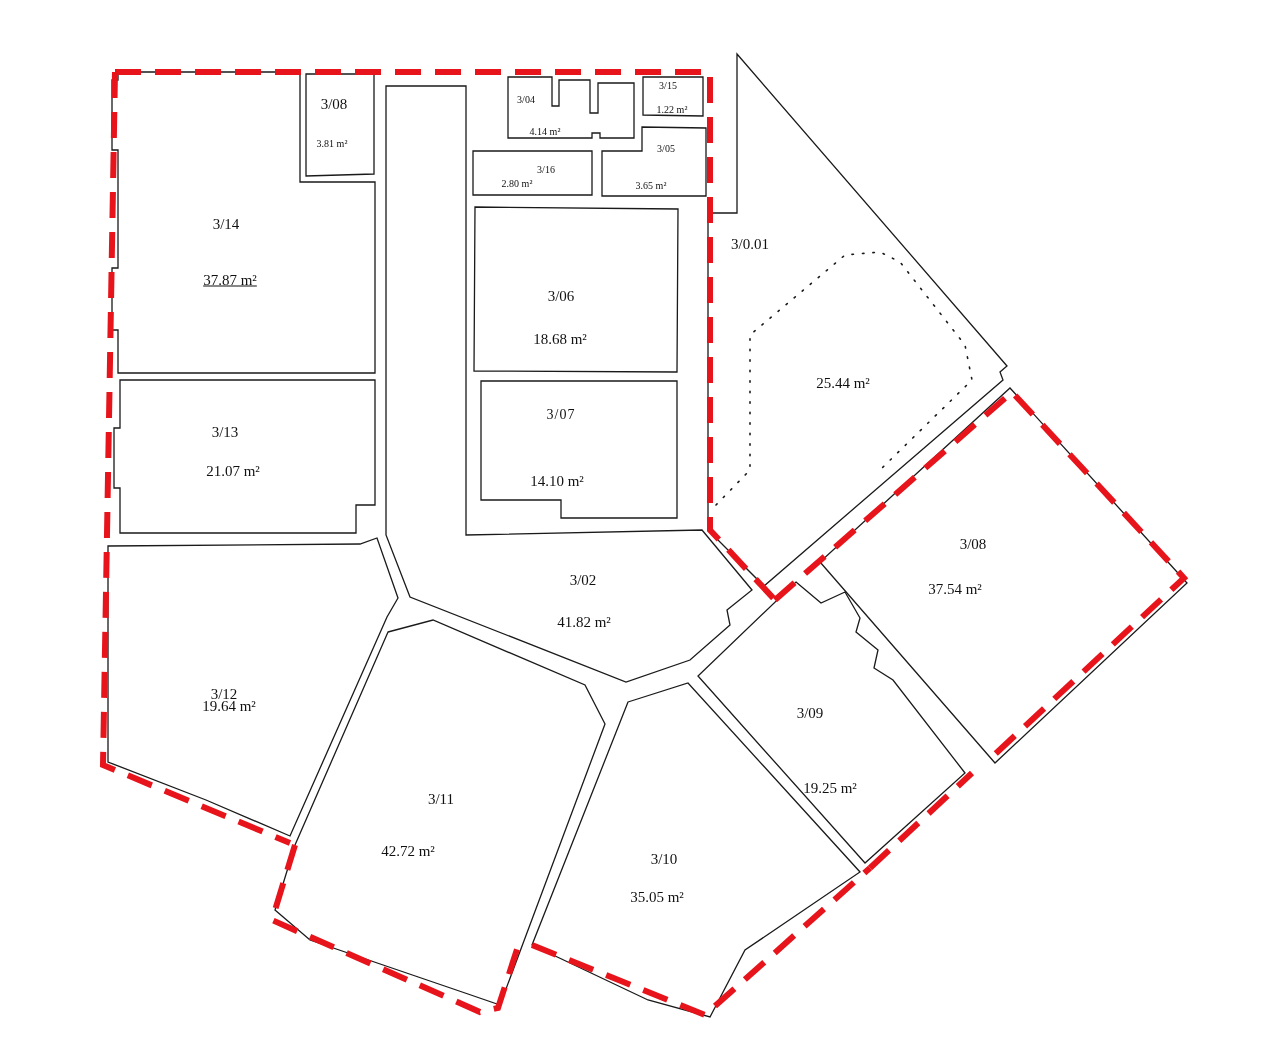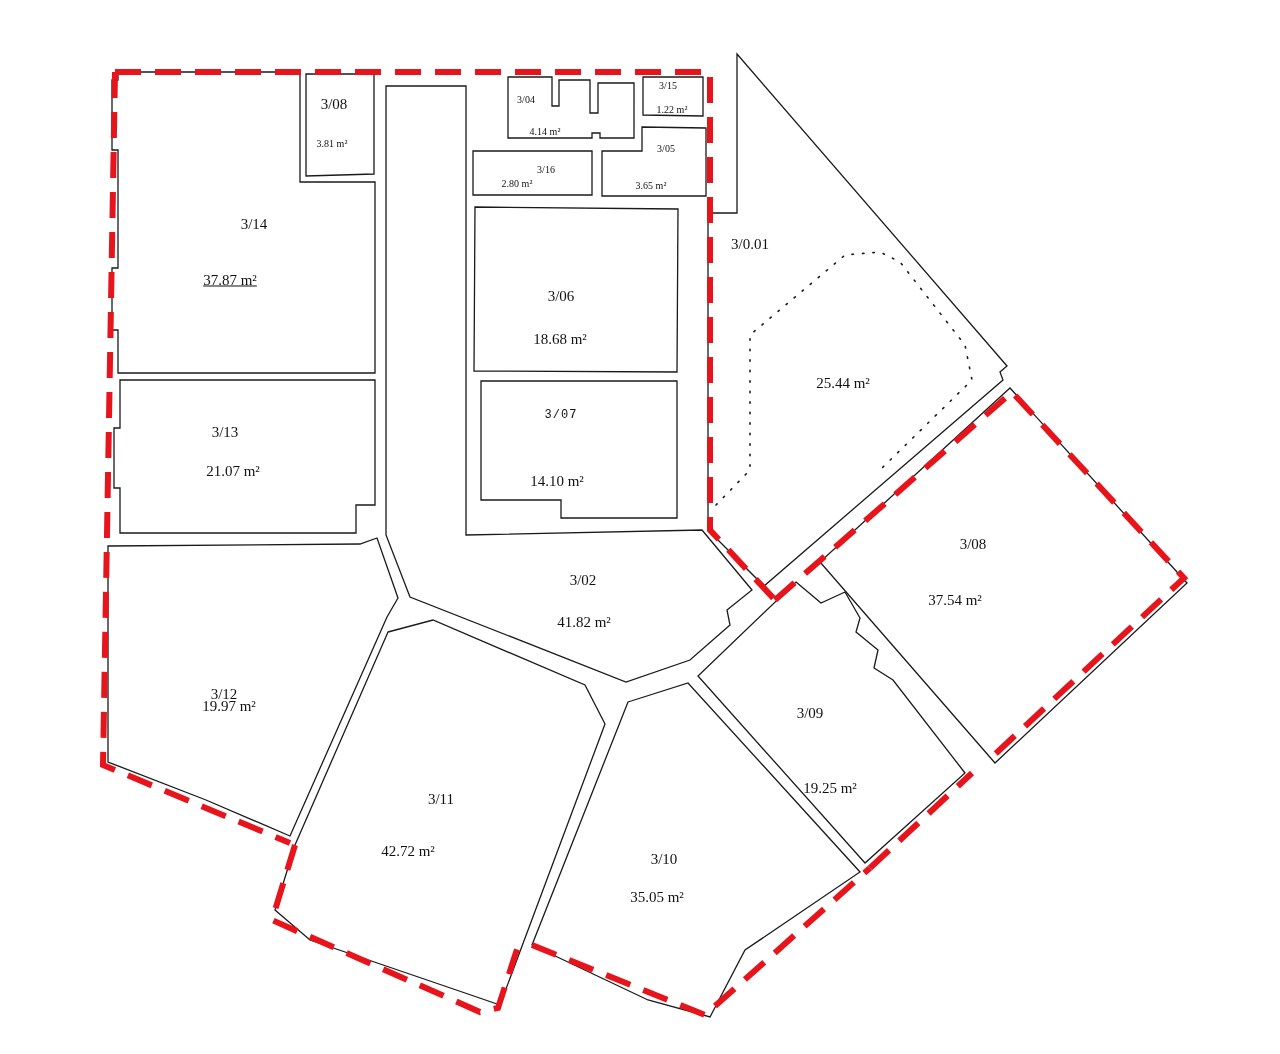--- a/index.html
+++ b/index.html
@@ -4,21 +4,21 @@
 <style>
   html, body { margin: 0; padding: 0; background: #ffffff; }
   body { width: 1280px; height: 1054px; overflow: hidden; position: relative; font-family: "Liberation Serif", "DejaVu Serif", serif; }
   #plan { position: absolute; left: 0; top: 0; width: 1280px; height: 1054px; }
   .wall { fill: none; stroke: #1a1a1a; stroke-width: 1.3; stroke-linejoin: miter; }
   .dotted { fill: none; stroke: #1a1a1a; stroke-width: 1.6; stroke-dasharray: 1.5 9; stroke-linecap: round; }
   .boundary { fill: none; stroke: #e8141b; stroke-width: 6; stroke-dasharray: 26 14; stroke-linejoin: miter; }
   .lbl { position: absolute; color: #111; white-space: nowrap; transform: translate(-50%, -50%); line-height: 1; }
   .lbl.big { font-size: 15px; }
   .lbl.sm  { font-size: 10px; }
-  .lbl.mono { font-family: Liberation Mono, monospace; letter-spacing: 1px; font-size: 12px; }
+  .lbl.mono { font-family: Liberation Serif, serif; letter-spacing: 1px; font-size: 14px; }
 </style>
 </head>
 <body>
 
 <svg id="plan" viewBox="0 0 1280 1054" xmlns="http://www.w3.org/2000/svg">
 
   <path class="wall" d="M118,72 L300,72 L300,182 L375,182 L375,373 L118,373 L118,330 L112,330 L112,268 L118,268 L118,150 L112,150 L112,80 L118,80 Z"></path>
 
   <path class="wall" d="M306,74 L374,74 L374,174 L306,176 Z"></path>
 
@@ -68,43 +68,43 @@
 
 <div class="lbl sm" style="left:668px; top:86px;">3/15</div>
 <div class="lbl sm" style="left:672px; top:110px;">1.22 m²</div>
 
 <div class="lbl sm" style="left:546px; top:170px;">3/16</div>
 <div class="lbl sm" style="left:517px; top:184px;">2.80 m²</div>
 
 <div class="lbl sm" style="left:666px; top:149px;">3/05</div>
 <div class="lbl sm" style="left:651px; top:186px;">3.65 m²</div>
 
-<div class="lbl big" style="left:226px; top:224px;margin-left:28px;">3/14</div>
+<div class="lbl big" style="left:226px; top:224px;">3/14</div>
 <div class="lbl big" style="left:230px; top:280px;text-decoration:underline;">37.87 m²</div>
 
 <div class="lbl big" style="left:561px; top:296px;text-align:center;">3/06</div>
 <div class="lbl big" style="left:560px; top:339px;">18.68 m²</div>
 
 <div class="lbl mono" style="left:561px; top:415px;">3/07</div>
 <div class="lbl big" style="left:557px; top:481px;">14.10 m²</div>
 
 <div class="lbl big" style="left:225px; top:432px;">3/13</div>
 <div class="lbl big" style="left:233px; top:471px;">21.07 m²</div>
 
 <div class="lbl big" style="left:750px; top:244px;">3/0.01</div>
 <div class="lbl big" style="left:843px; top:383px;">25.44 m²</div>
 
 <div class="lbl big" style="left:583px; top:580px;">3/02</div>
 <div class="lbl big" style="left:584px; top:622px;">41.82 m²</div>
 
 <div class="lbl big" style="left:973px; top:544px;">3/08</div>
-<div class="lbl big" style="left:955px; top:589px;margin-top:11px;">37.54 m²</div>
+<div class="lbl big" style="left:955px; top:589px;">37.54 m²</div>
 
 <div class="lbl big" style="left:224px; top:694px;">3/12</div>
-<div class="lbl big" style="left:229px; top:706px;">19.97 m²</div>
+<div class="lbl big" style="left:229px; top:706px;">19.64 m²</div>
 
 <div class="lbl big" style="left:810px; top:713px;">3/09</div>
 <div class="lbl big" style="left:830px; top:788px;">19.25 m²</div>
 
 <div class="lbl big" style="left:441px; top:799px;">3/11</div>
 <div class="lbl big" style="left:408px; top:851px;">42.72 m²</div>
 
 <div class="lbl big" style="left:664px; top:859px;">3/10</div>
 <div class="lbl big" style="left:657px; top:897px;">35.05 m²</div>
 

